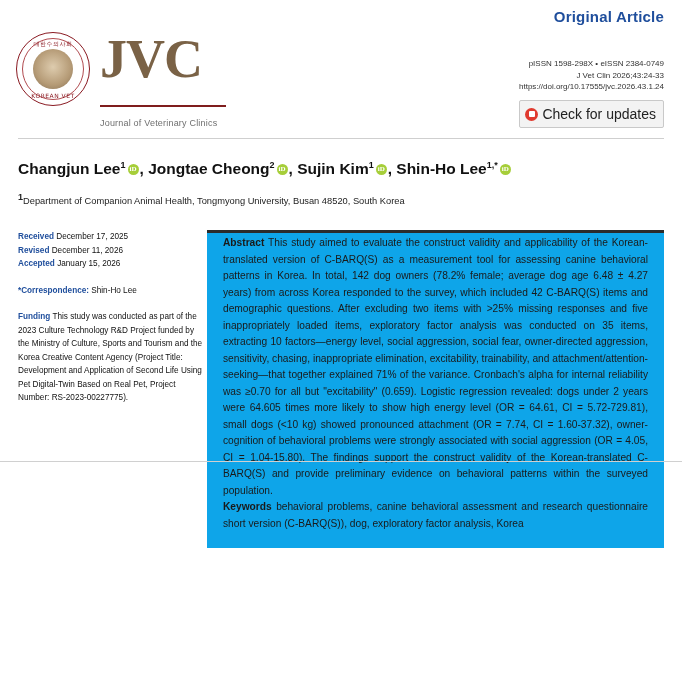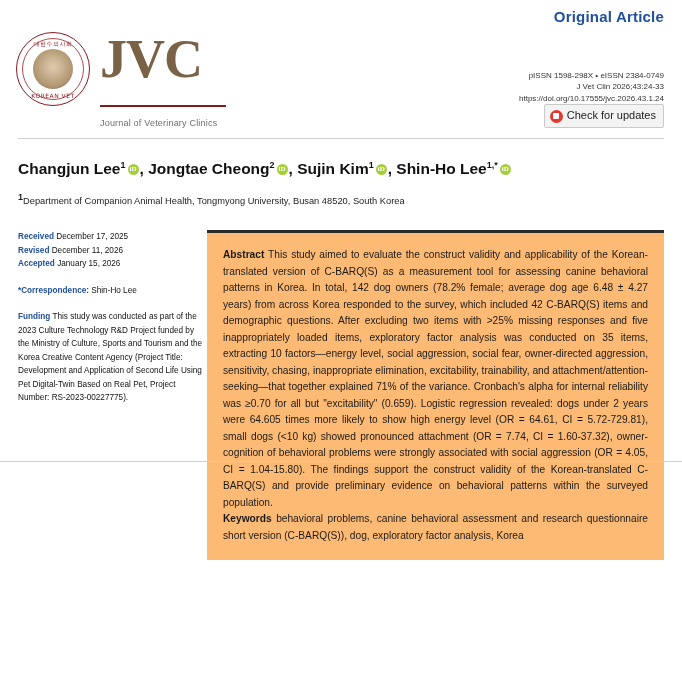--- a/index.html
+++ b/index.html
@@ -89,28 +89,29 @@
   }
   .header-meta {
     margin-left: auto;
     text-align: right;
     font-size: 8px;
     color: #333;
     line-height: 1.45;
     padding-top: 14px;
   }
   .crossmark {
+    margin-top: 7px;
     display: inline-flex;
     align-items: center;
     gap: 4px;
     border: 1px solid #c9c9c9;
     background: #f3f3f3;
     border-radius: 2px;
     padding: 3px 7px 3px 5px;
-    font-size: 11px;
+    font-size: 14px;
     color: #222;
   }
   .crossmark .cm-logo {
     width: 13px; height: 13px; border-radius: 50%;
     background: #e03a2f;
     position: relative;
     flex: 0 0 auto;
   }
   .crossmark .cm-logo::after {
     content:"";
@@ -184,23 +185,23 @@
   }
   .left-col .dates { color: #1f4e9c; font-weight: bold; }
   .left-col .dates span.val { color:#111; font-weight: normal; }
   .block { margin-bottom: 13px; }
   .block .head { color:#1f4e9c; font-weight:bold;text-align:right; }
   .block .email { color:#111; }
   .funding-body { color:#111; line-height:1.6; }
 
   .abstract-box {
     flex: 1 1 auto;
-    background: #fdba74;
+    background: #0ea5e9;
     border-top: 3px solid #2b2b2b;
-    padding: 14px 16px 16px 16px;
+    padding: 2px 16px 16px 16px;
     font-size: 10.2px;
     line-height: 1.62;
     color: #1a1a1a;
     text-align: justify;
   }
   .abstract-box .lbl { font-weight: bold; }
   .kw { margin-top: 17px; }
 
   .footer-rule { position:absolute; left:0; right:0; bottom: 16px; border-top: 1px solid #d0d0d0; }
 </style>

